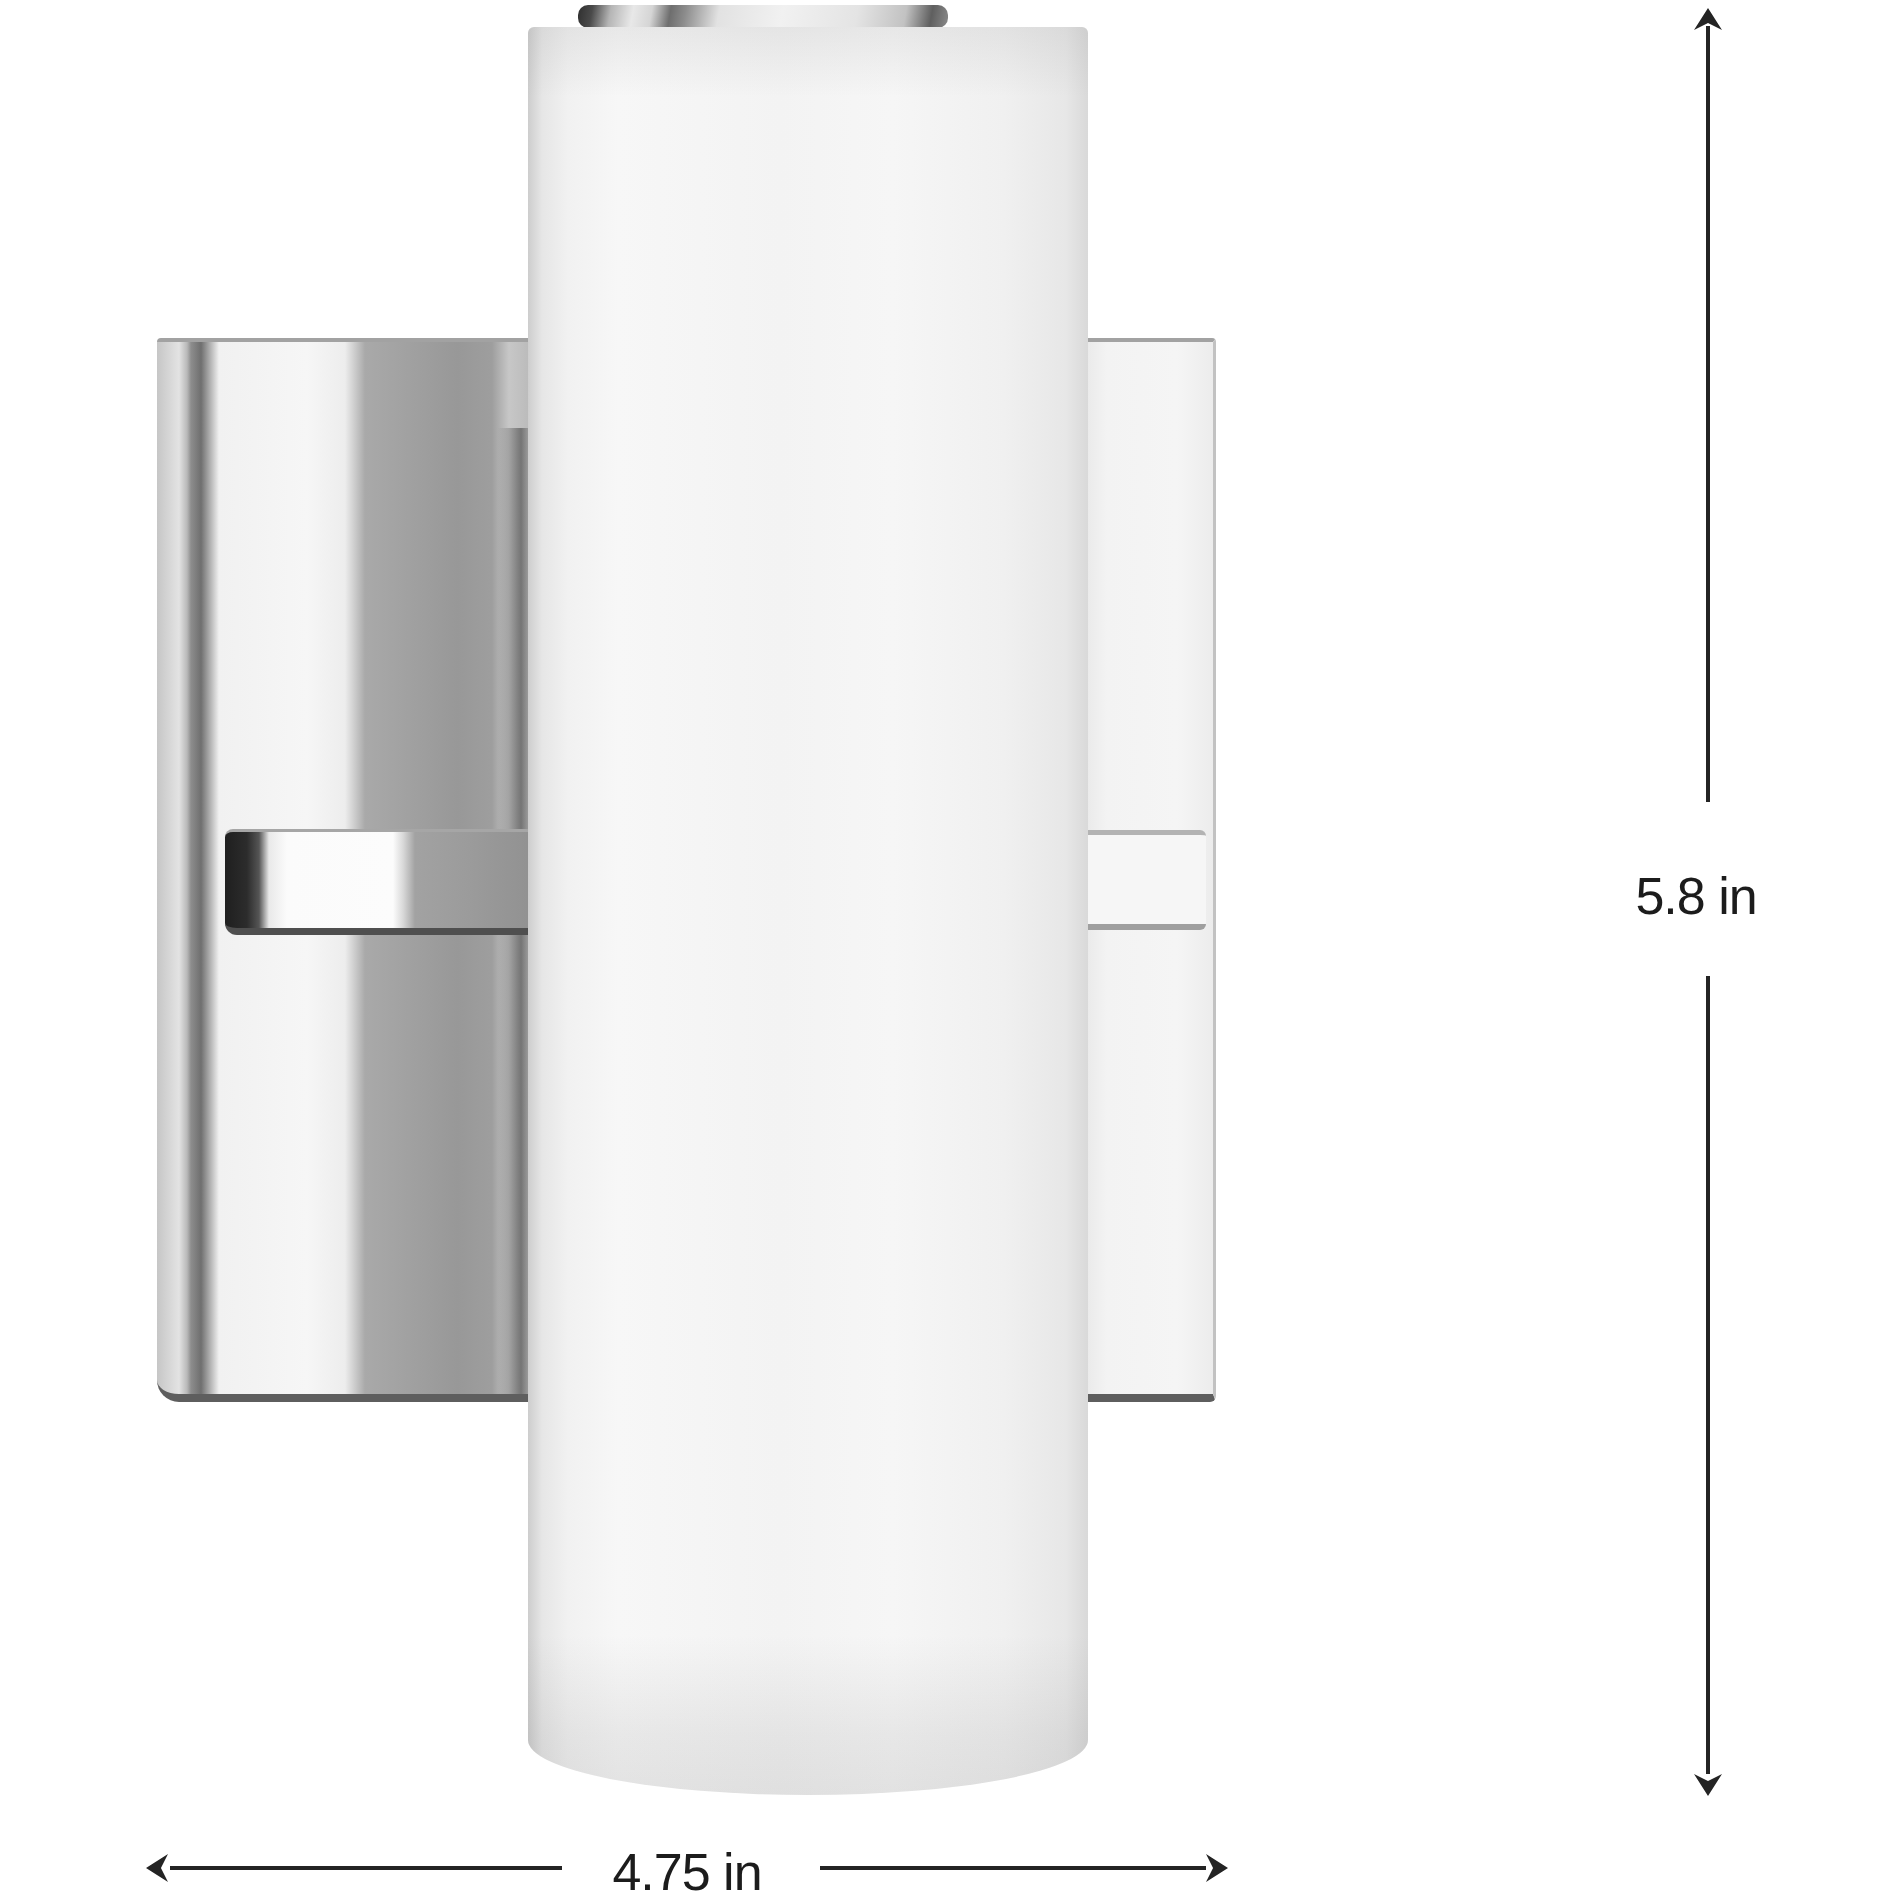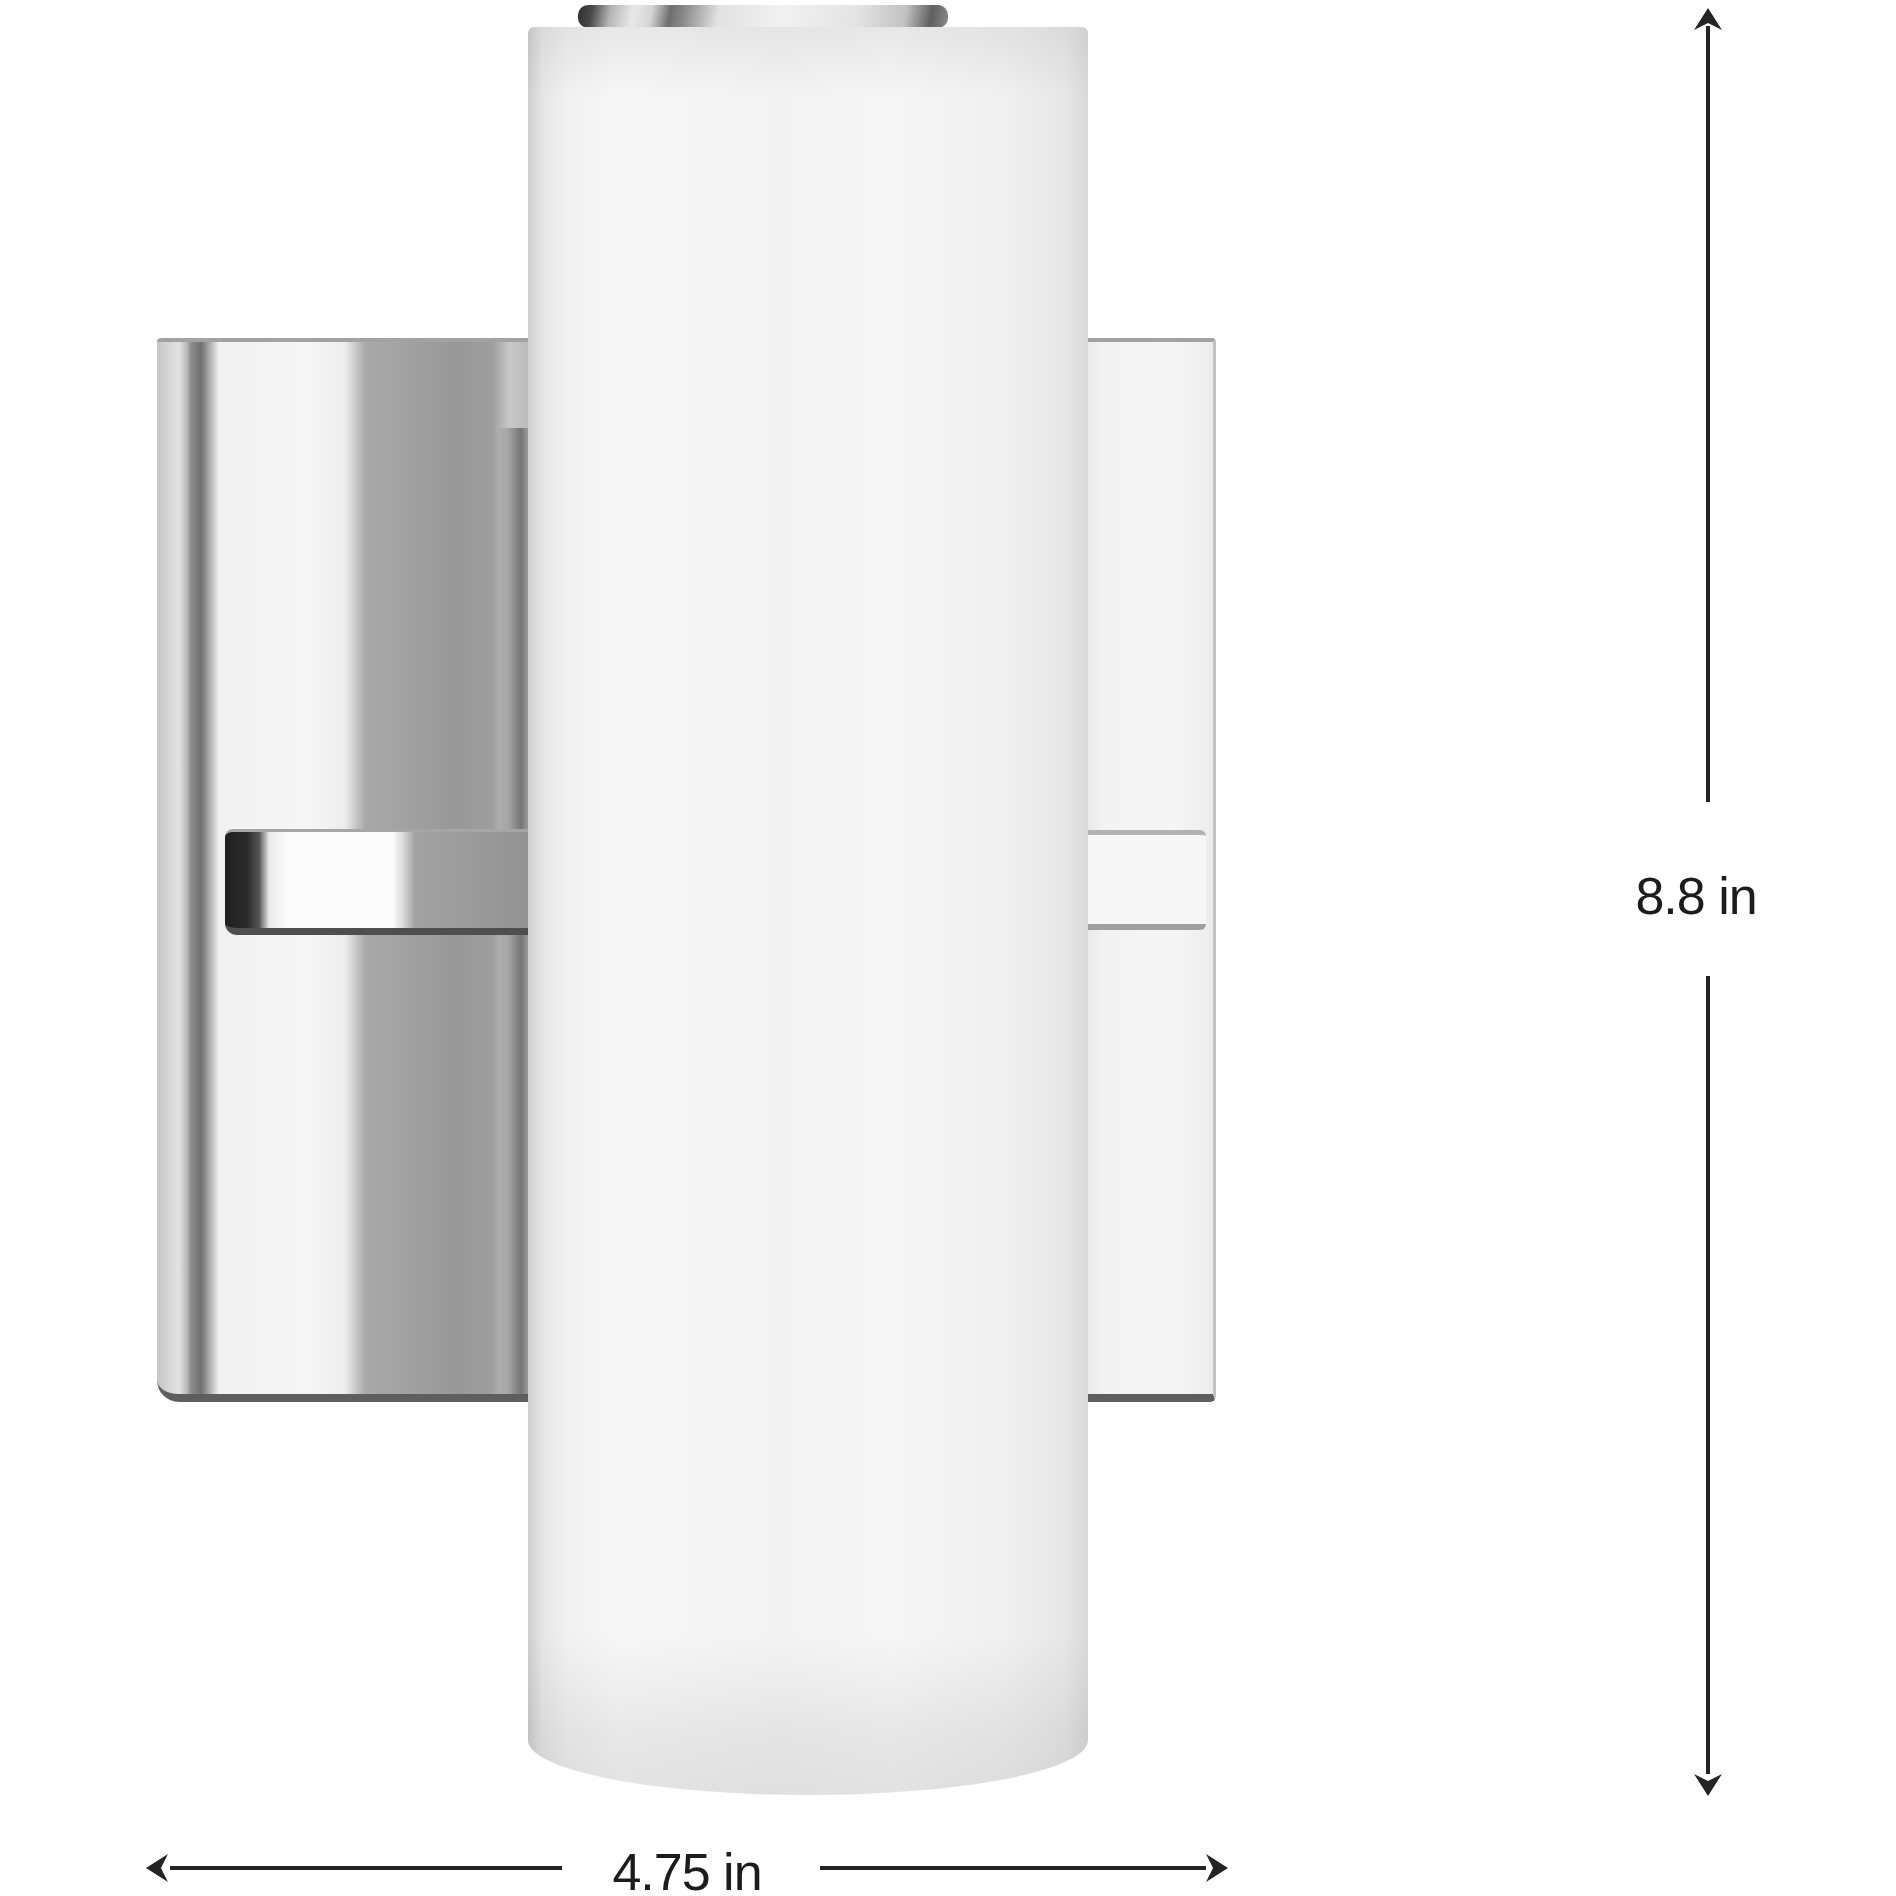--- a/index.html
+++ b/index.html
@@ -120,21 +120,21 @@
 
   <div class="abs backplate"></div>
   <div class="abs cyl-shadow"></div>
   <div class="abs arm-left"></div>
   <div class="abs top-cap"></div>
   <div class="abs cylinder"></div>
   <div class="abs arm-right"></div>
 
   <div class="abs arrow arrow-up"></div>
   <div class="abs dim v-line-upper"></div>
-  <div class="abs dim-label label-height">8.8 in</div>
+  <div class="abs dim-label label-height">5.8 in</div>
   <div class="abs dim v-line-lower"></div>
   <div class="abs arrow arrow-down"></div>
 
   <div class="abs arrow arrow-left"></div>
   <div class="abs dim h-line-left"></div>
   <div class="abs dim-label label-width">4.75 in</div>
   <div class="abs dim h-line-right"></div>
   <div class="abs arrow arrow-right"></div>
 
 </div>

